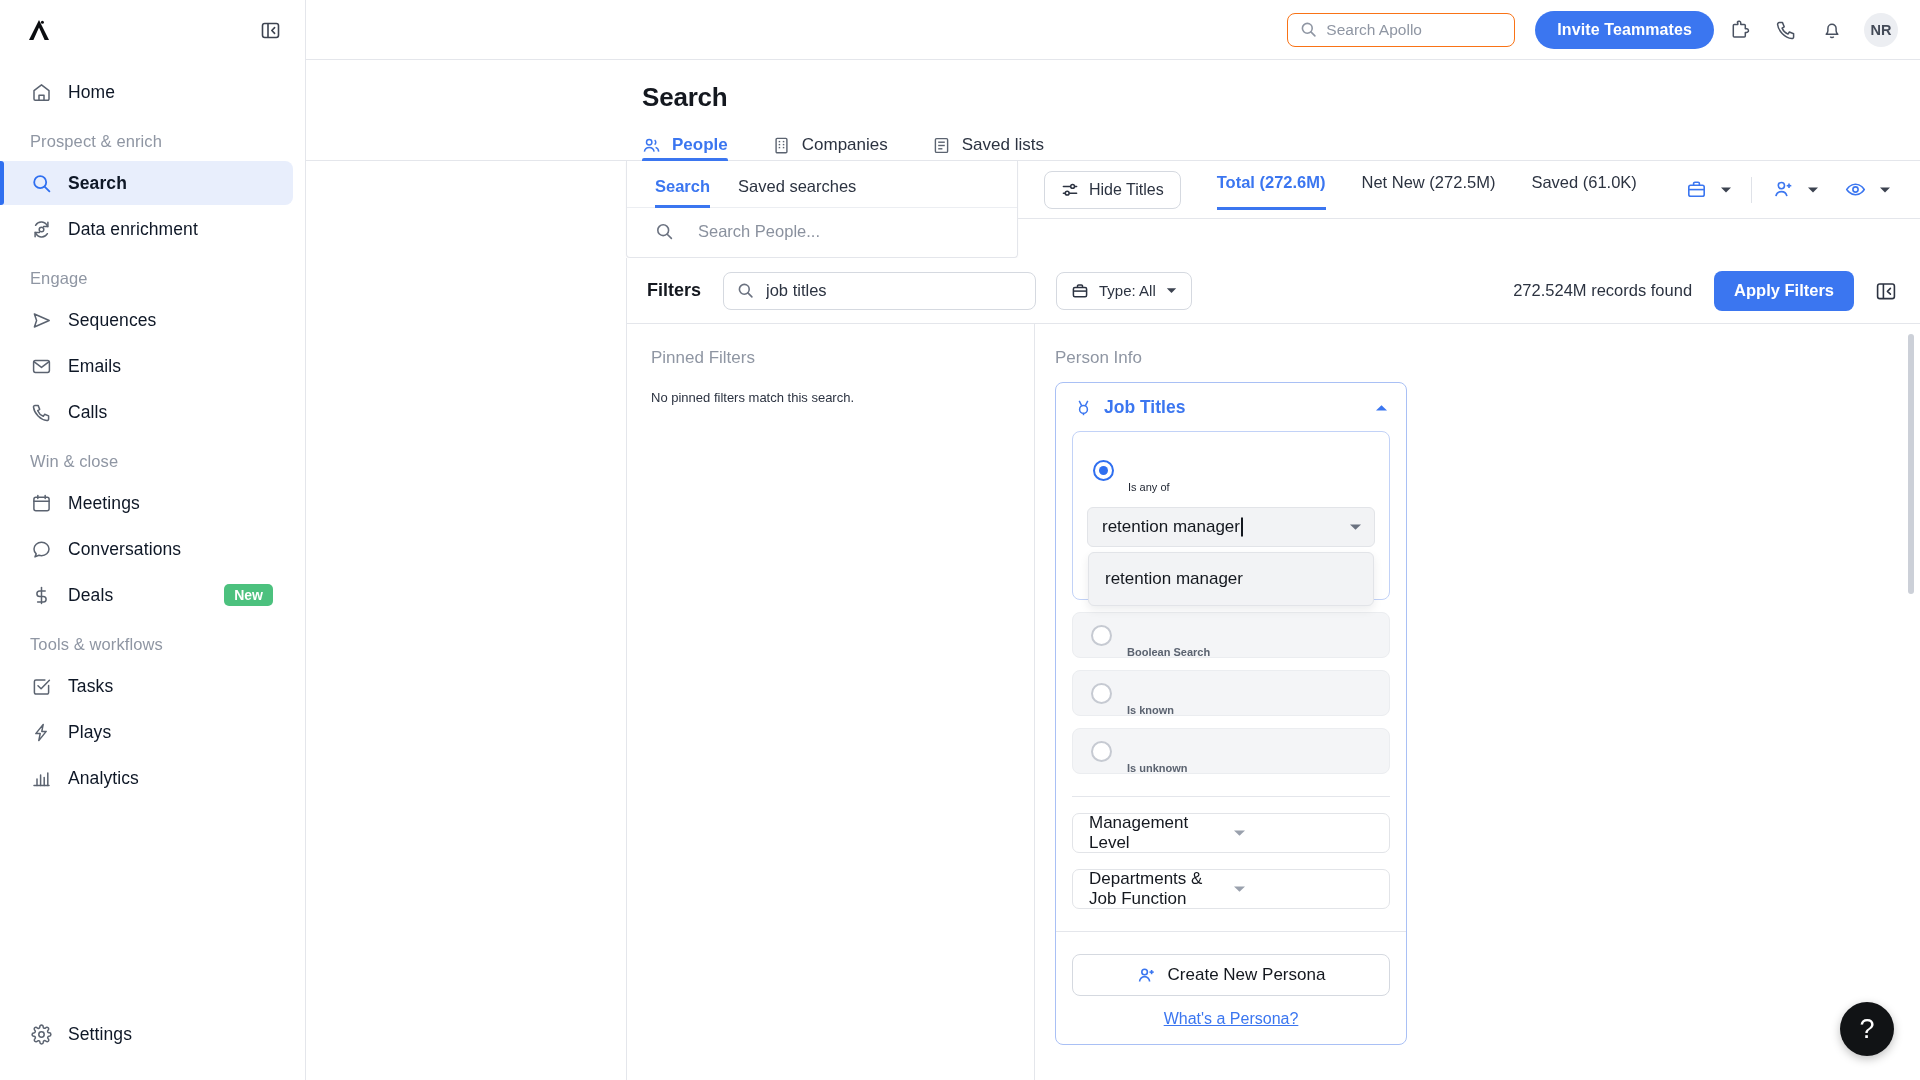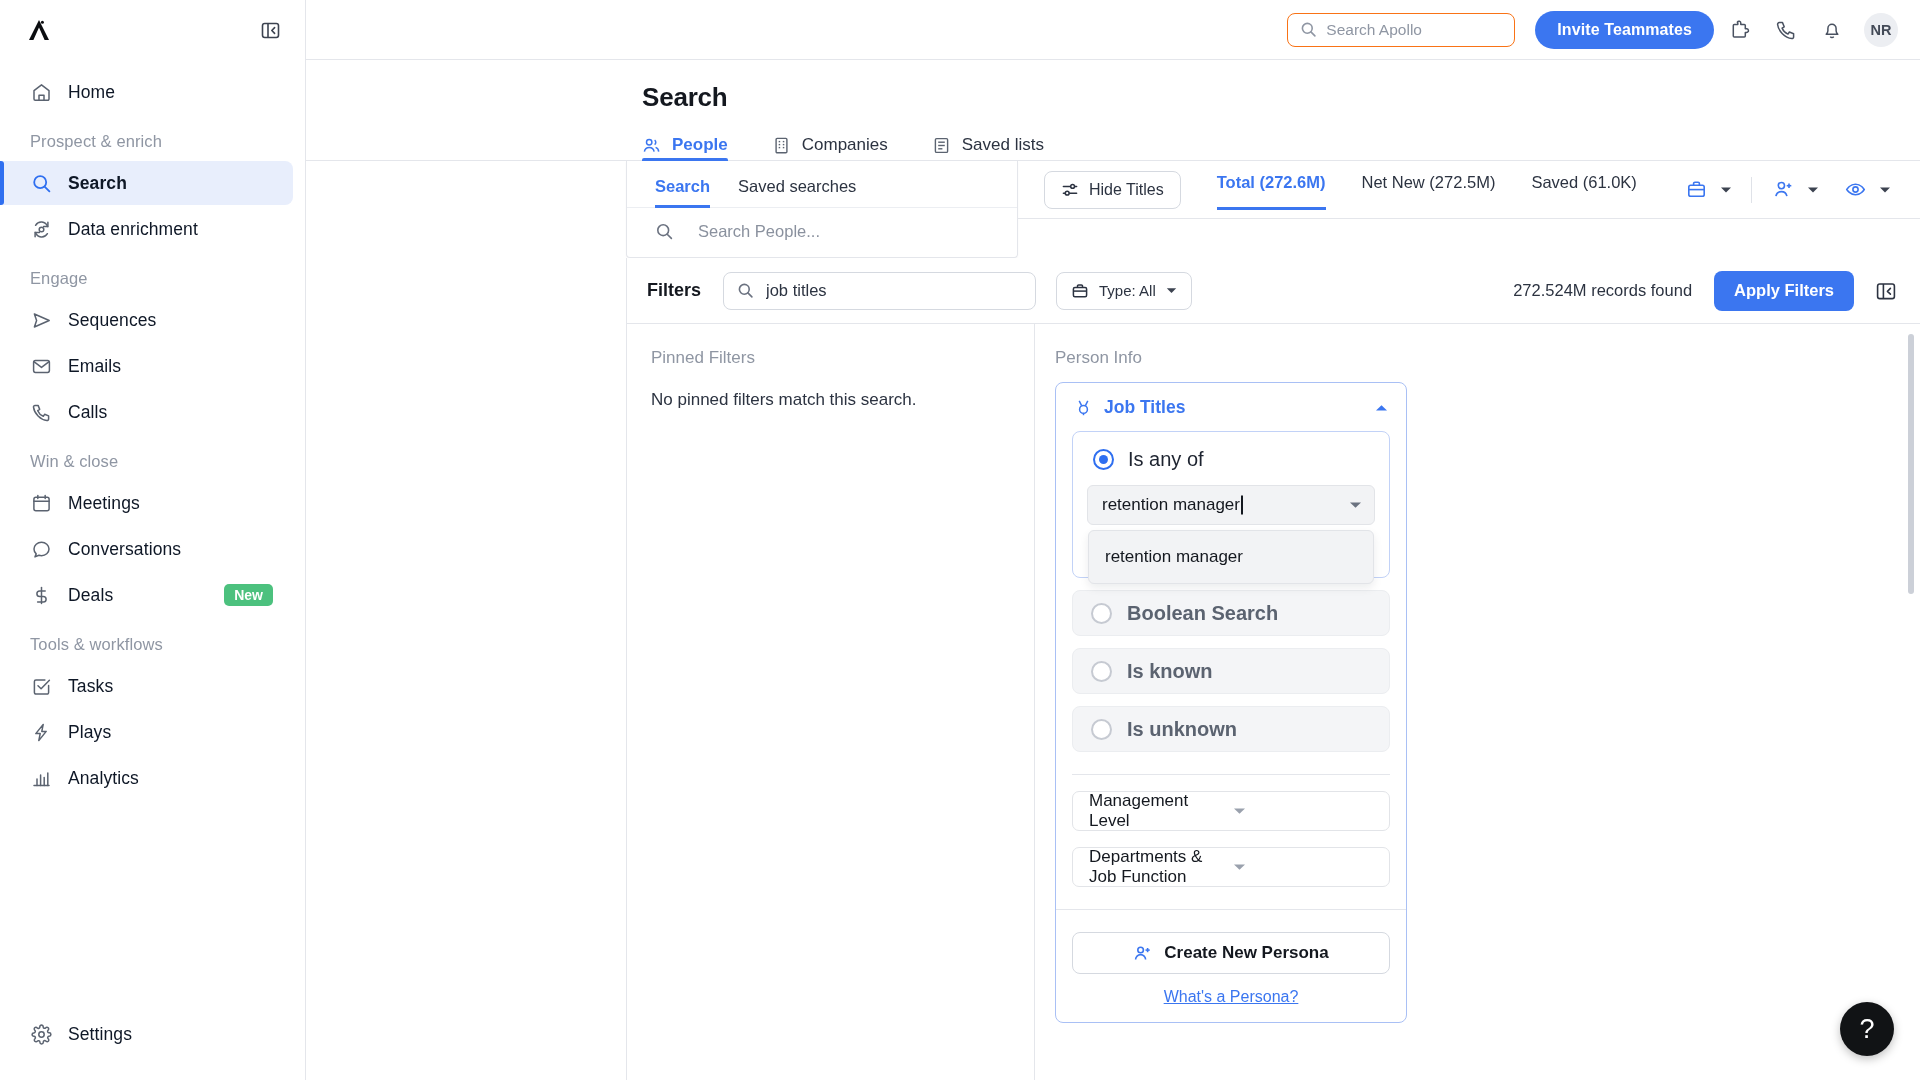--- a/index.html
+++ b/index.html
@@ -173,21 +173,21 @@
   .apply-btn {
     margin-left: 22px; background: #3b76f0; color: #fff; border: none; border-radius: 8px;
     height: 40px; padding: 0 20px; font-size: 16.5px; font-weight: 700; cursor: pointer;
     font-family: inherit; white-space: nowrap;
   }
   .panel-collapse { margin-left: 18px; width: 28px; height: 28px; display: flex; align-items: center; justify-content: center; cursor: pointer; }
 
   .filters-body { flex: 1; display: flex; min-height: 0; }
   .pinned-col { width: 408px; flex: 0 0 408px; padding: 24px 26px 0 24px; border-right: 1px solid #e4e6eb; }
   .pinned-title { font-size: 17px; color: #8f96a3; margin-bottom: 22px; }
-  .pinned-empty { font-size: 17px; color: #2c3341; }
+  .pinned-empty { font-size: 13px; color: #2c3341; }
 
   .person-col { flex: 1; padding: 24px 0 0 20px; min-width: 0; position: relative; overflow: hidden; }
   .person-title { font-size: 17px; color: #8f96a3; margin-bottom: 14px; }
 
   .jt-card {
     width: 352px; border: 1px solid #a9c0f5; border-radius: 8px; background: #fff;
     position: relative;
   }
   .jt-head { display: flex; align-items: center; gap: 11px; padding: 14px 18px 13px 18px; cursor: pointer; }
   .jt-title { font-size: 17.5px; color: #3b76f0; font-weight: 600; flex: 1; }
@@ -198,21 +198,21 @@
   .opt-row { display: flex; align-items: center; gap: 14px; padding: 2px 0 0 6px; }
   .radio-on {
     width: 21px; height: 21px; border-radius: 50%; border: 2.5px solid #2f6ff0;
     background: #fff; display: flex; align-items: center; justify-content: center; flex: 0 0 21px;
   }
   .radio-on i { width: 9px; height: 9px; border-radius: 50%; background: #2f6ff0; display: block; }
   .radio-off {
     width: 21px; height: 21px; border-radius: 50%; border: 2px solid #c6cad2;
     background: #fff; flex: 0 0 21px;
   }
-  .opt-label { font-size: 20px; color: #1e2430; }
+  .opt-label { font-size: 11px; color: #1e2430; margin-top: 33px; }
   .select-box {
     margin-top: 14px; height: 40px; background: #f2f3f5; border: 1px solid #e2e4e8;
     border-radius: 6px; display: flex; align-items: center; padding: 0 12px 0 14px;
     position: relative;
   }
   .select-val { font-size: 17px; color: #14181f; flex: 1; position: relative; }
   .caret-txt { position: relative; }
   .caret-txt::after {
     content: ""; position: absolute; right: -3px; top: 50%; transform: translateY(-50%);
     width: 1.5px; height: 19px; background: #14181f;
@@ -238,21 +238,21 @@
   .jt-sep { height: 1px; background: #e4e6eb; margin: 22px 16px 0 16px; }
   .sel-wide {
     margin: 16px 16px 0 16px; height: 40px; border: 1px solid #e2e4e8; border-radius: 7px;
     background: #fff; display: flex; align-items: center; padding: 0 12px 0 16px; cursor: pointer;
   }
   .sel-wide span { font-size: 17px; color: #14181f; flex: 1; }
   .persona-zone { border-top: 1px solid #e4e6eb; margin-top: 22px; padding: 22px 16px 16px 16px; text-align: center; }
   .persona-btn {
     width: 100%; height: 42px; border: 1px solid #d5d9e0; border-radius: 8px; background: #fff;
     display: flex; align-items: center; justify-content: center; gap: 12px;
-    font-size: 17px; color: #14181f; font-weight: 700; cursor: pointer; font-family: inherit;
+    font-size: 17px; color: #14181f; font-weight: 400; cursor: pointer; font-family: inherit;
   }
   .persona-link {
     display: inline-block; margin-top: 14px; font-size: 16px; color: #3b76f0;
     text-decoration: underline; cursor: pointer;
   }
   .vscroll2 {
     position: absolute; right: 3px; width: 6px; background: #ccd0d8; border-radius: 3px;
   }
 
   .help-fab {

